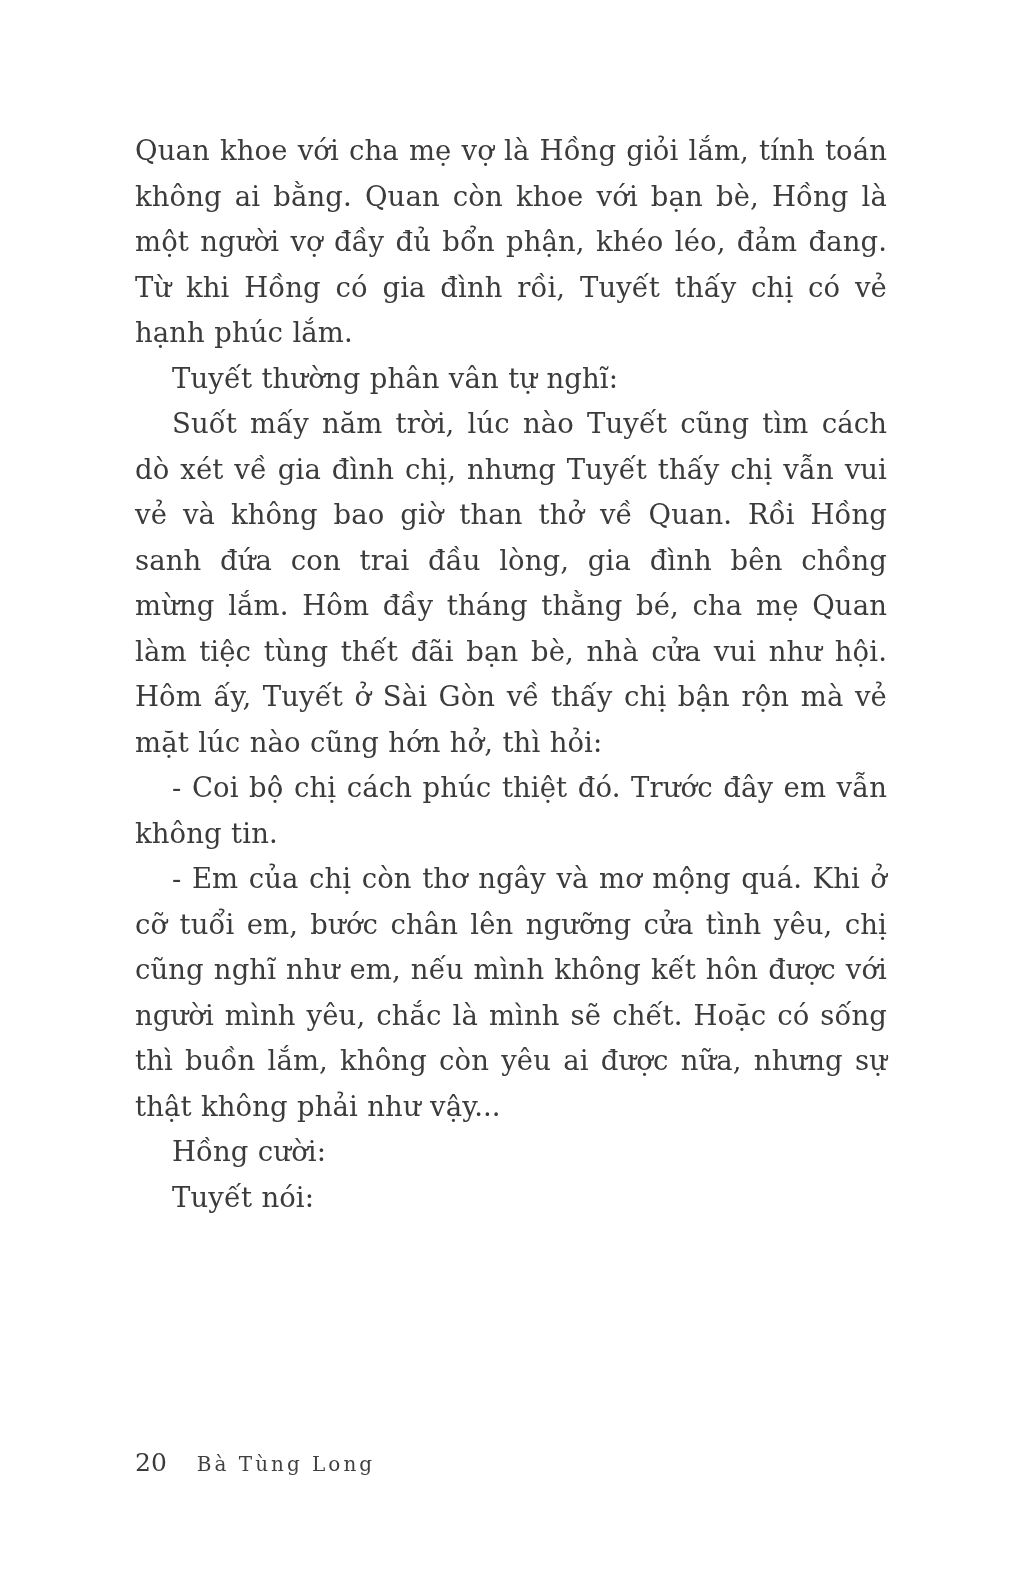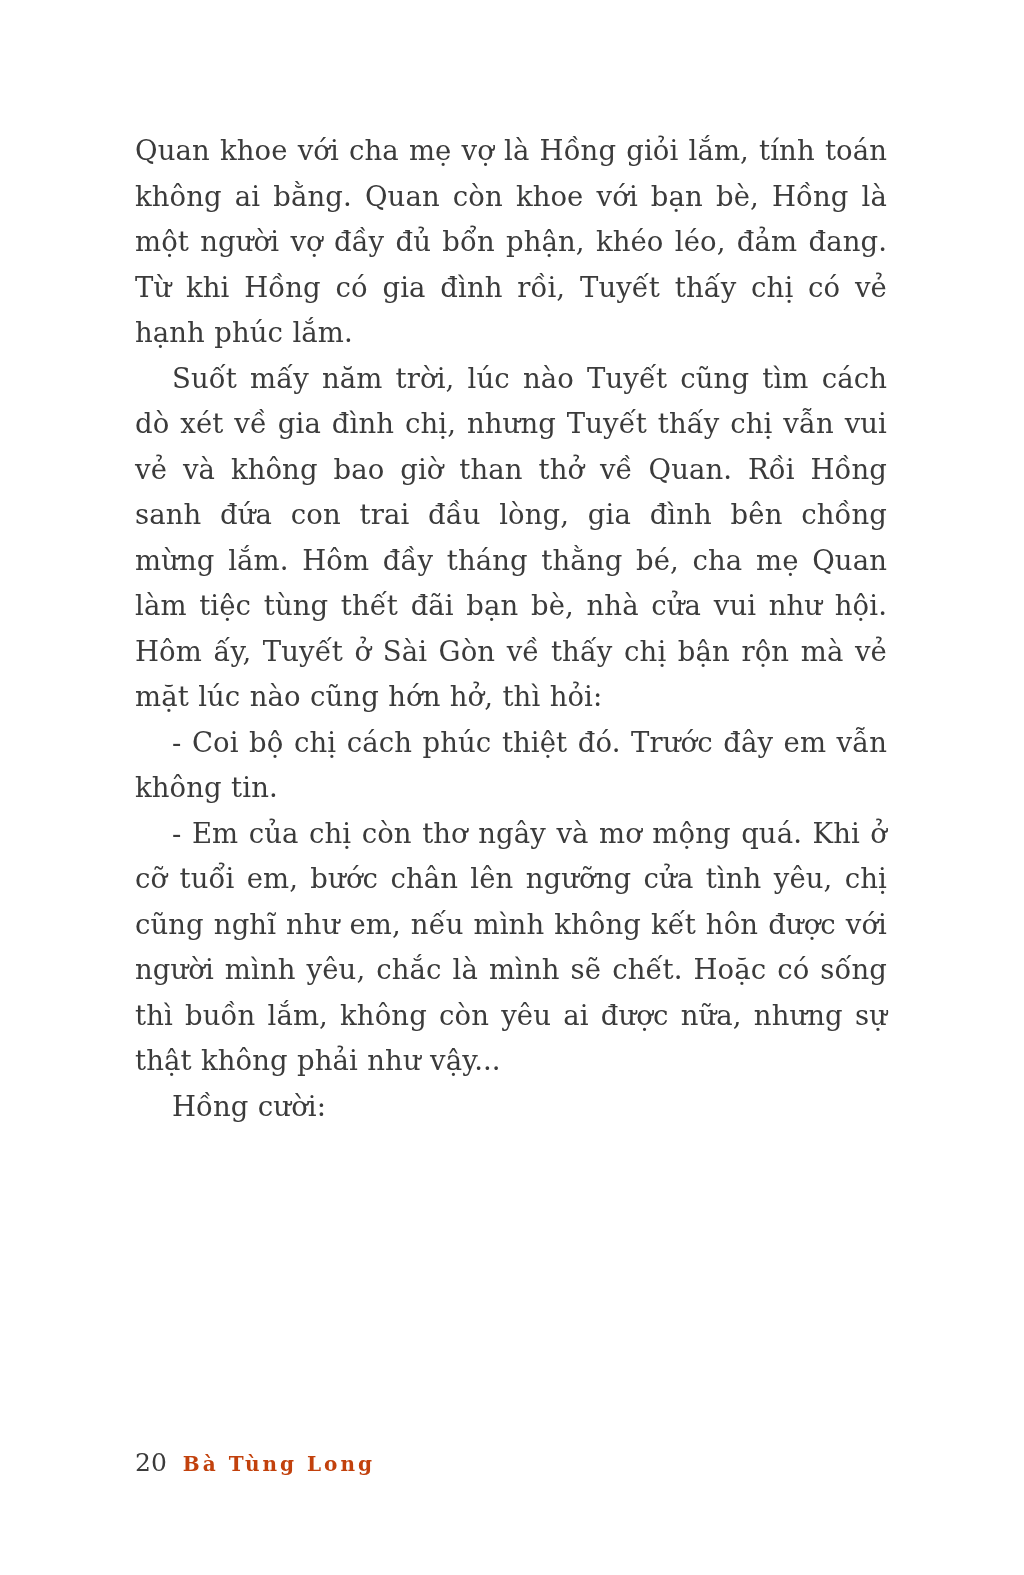--- a/index.html
+++ b/index.html
@@ -37,44 +37,45 @@
   }
   .text-block p.indent {
     text-indent: 37px;
   }
   .footer {
     position: absolute;
     left: 135px;
     top: 1448px;
     display: flex;
     align-items: baseline;
-    gap: 16px;
+    gap: 30px;
   }
   .folio {
     font-size: 25px;
     color: #3b3b3b;
   }
   .author {
     font-size: 20px;
     letter-spacing: 3px;
-    color: #c2410c;
-    font-weight: bold;
+    color: #404040;
   }
 </style>
 </head>
 <body>
 
 <div class="page">
 
   <div class="text-block">
     <p>Quan khoe với cha mẹ vợ là Hồng giỏi lắm, tính toán không ai bằng. Quan còn khoe với bạn bè, Hồng là một người vợ đầy đủ bổn phận, khéo léo, đảm đang. Từ khi Hồng có gia đình rồi, Tuyết thấy chị có vẻ hạnh phúc lắm.</p>
+    <p class="indent">Tuyết thường phân vân tự nghĩ:</p>
     <p class="indent">Suốt mấy năm trời, lúc nào Tuyết cũng tìm cách dò xét về gia đình chị, nhưng Tuyết thấy chị vẫn vui vẻ và không bao giờ than thở về Quan. Rồi Hồng sanh đứa con trai đầu lòng, gia đình bên chồng mừng lắm. Hôm đầy tháng thằng bé, cha mẹ Quan làm tiệc tùng thết đãi bạn bè, nhà cửa vui như hội. Hôm ấy, Tuyết ở Sài Gòn về thấy chị bận rộn mà vẻ mặt lúc nào cũng hớn hở, thì hỏi:</p>
     <p class="indent">- Coi bộ chị cách phúc thiệt đó. Trước đây em vẫn không tin.</p>
     <p class="indent">- Em của chị còn thơ ngây và mơ mộng quá. Khi ở cỡ tuổi em, bước chân lên ngưỡng cửa tình yêu, chị cũng nghĩ như em, nếu mình không kết hôn được với người mình yêu, chắc là mình sẽ chết. Hoặc có sống thì buồn lắm, không còn yêu ai được nữa, nhưng sự thật không phải như vậy...</p>
     <p class="indent">Hồng cười:</p>
+    <p class="indent">Tuyết nói:</p>
   </div>
 
   <div class="footer">
     <span class="folio">20</span>
     <span class="author">Bà Tùng Long</span>
   </div>
 
 </div>
 
 </body></html>

